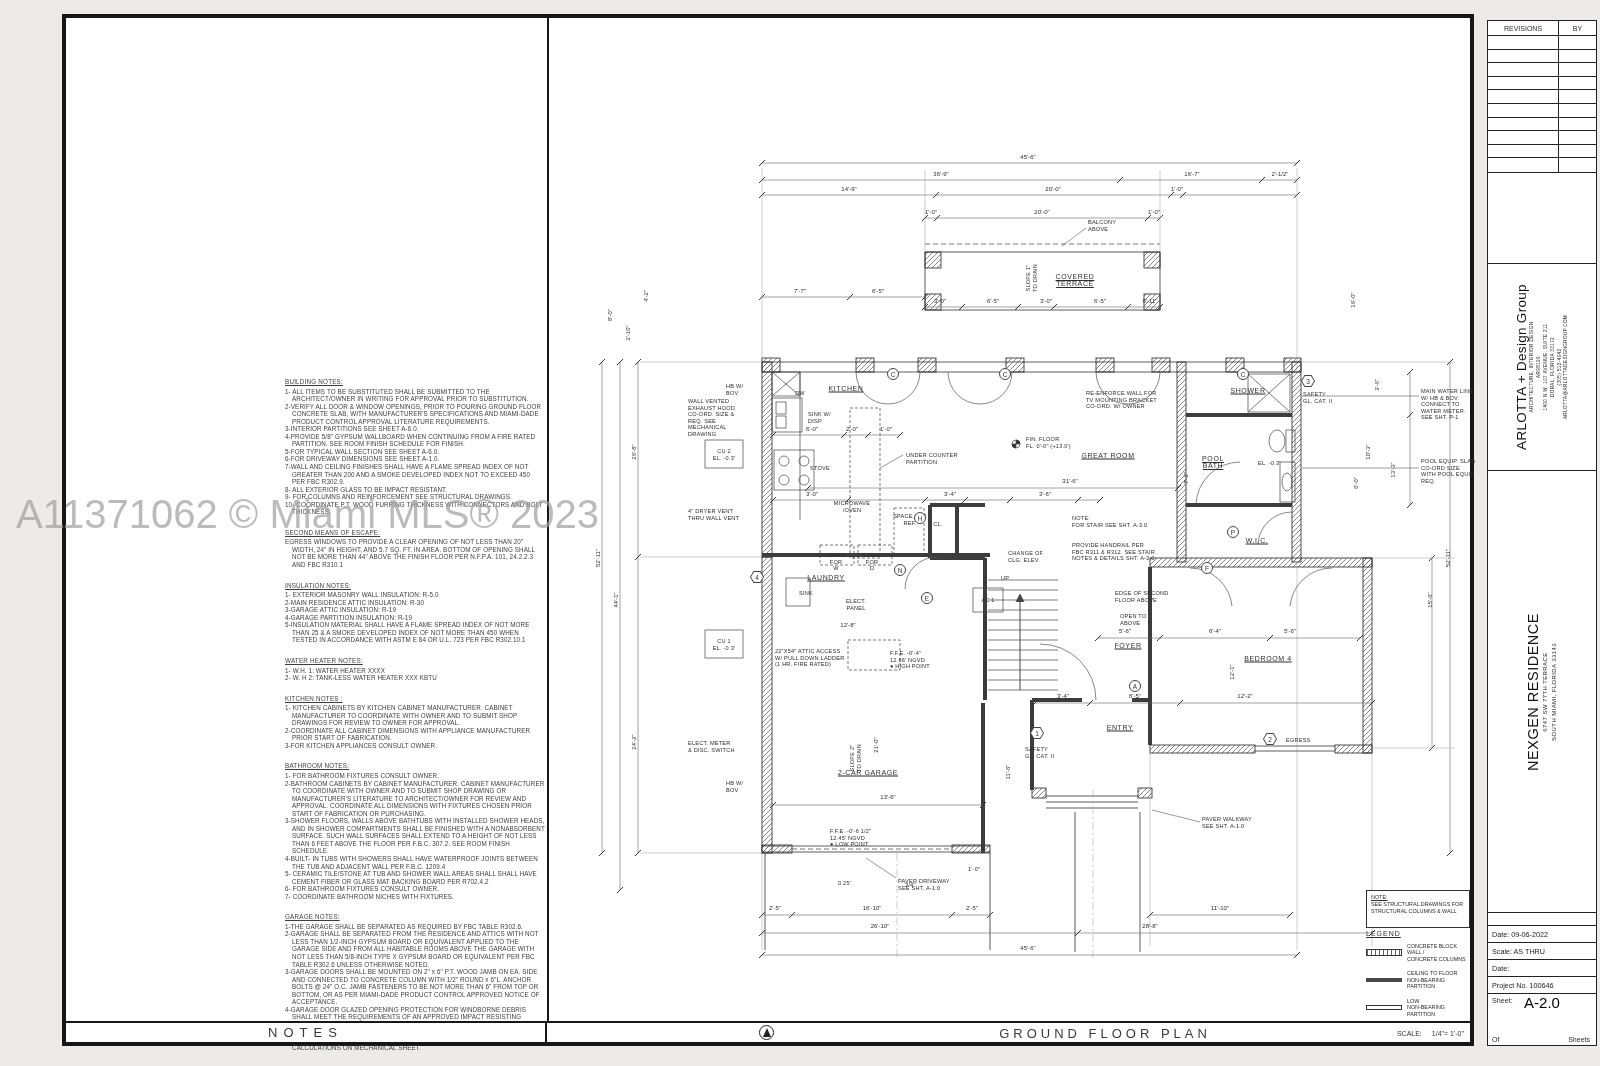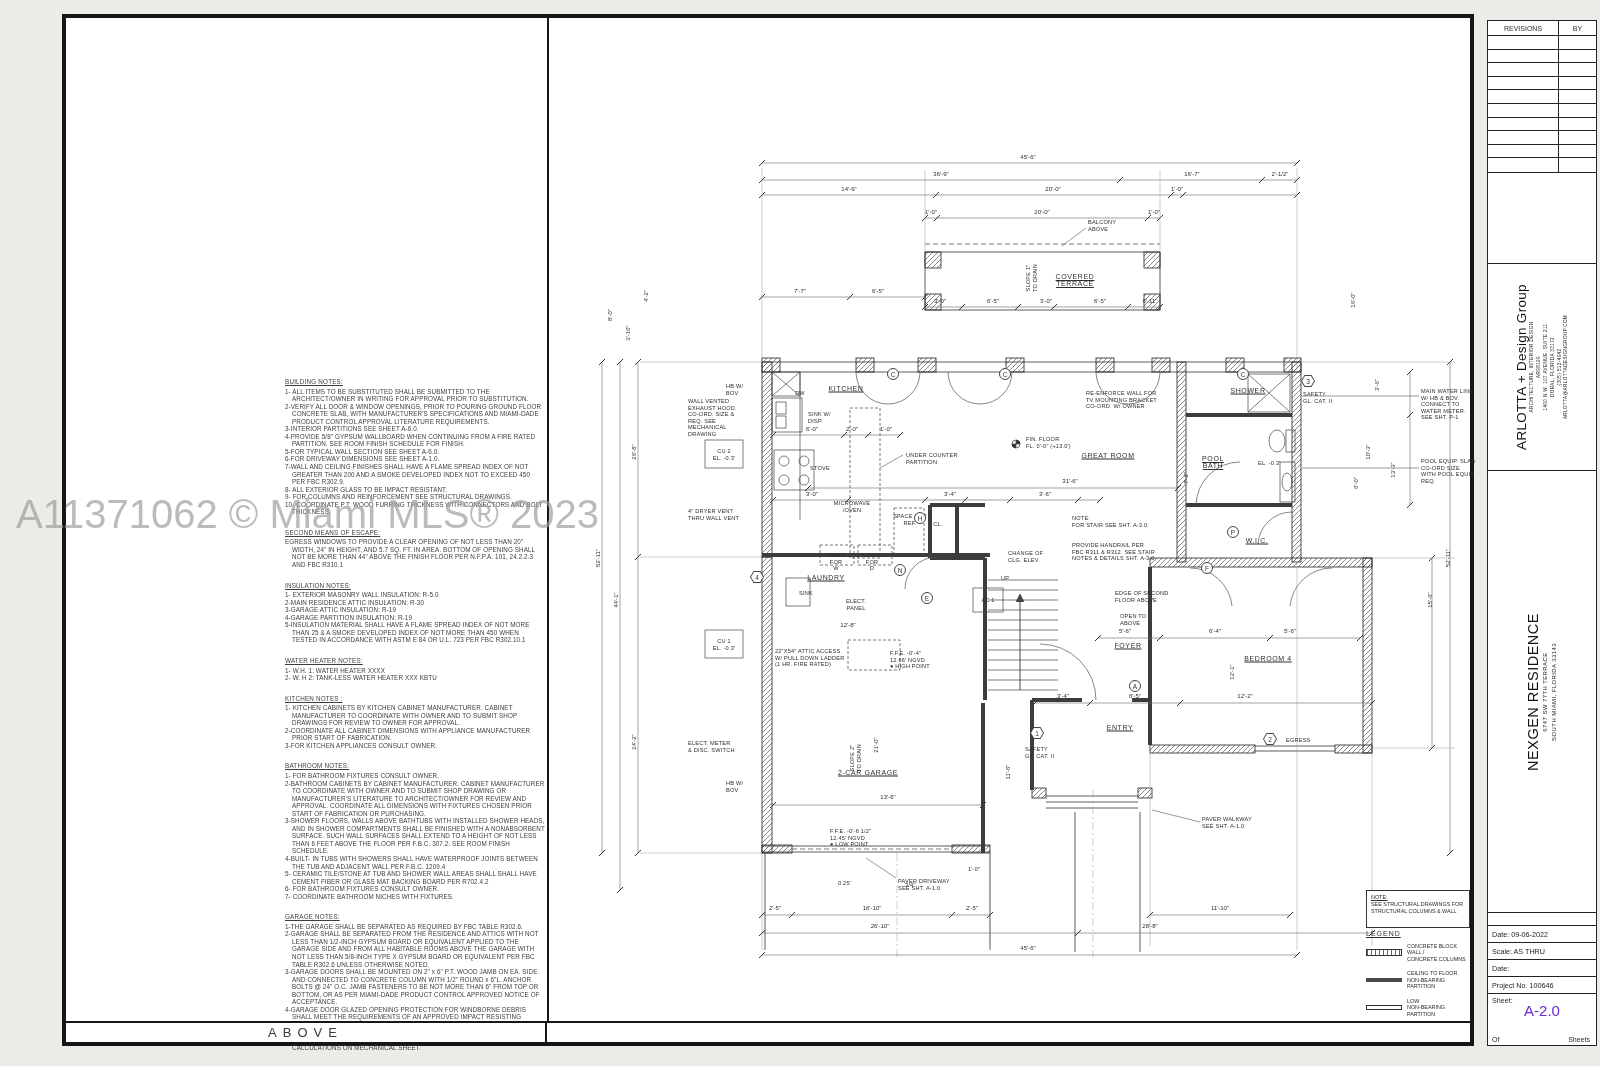--- a/index.html
+++ b/index.html
@@ -63,21 +63,21 @@
   .rev-row .c1{width:71px;border-right:1px solid #222}
   .rev-row:last-child{border-bottom:none}
   .rotwrap{position:absolute;top:50%;left:50%;transform:translate(-50%,-50%) rotate(-90deg);text-align:center;white-space:nowrap}
   .firm-name{font-size:13.5px;color:#111;letter-spacing:.3px}
   .firm-line{font-size:4.6px;letter-spacing:.4px;line-height:1.5;color:#222}
   .proj-name{font-size:14.5px;letter-spacing:.5px;color:#111}
   .proj-line{font-size:6px;letter-spacing:.4px;line-height:1.5;color:#222}
   .meta-row{height:17px;border-bottom:1px solid #222;display:flex;align-items:center;padding-left:4px;font-size:7.2px;color:#222}
   .sheet-box{height:52px;position:relative;padding:2px 4px}
   .sheet-label{font-size:7.2px}
-  .sheet-no{position:absolute;left:0;right:0;top:8px;text-align:center;font-size:15px;color:#6d28d9}
+  .sheet-no{position:absolute;left:0;right:0;top:0;text-align:center;font-size:15px;color:#000000}
   .sheet-of{position:absolute;left:4px;bottom:3px;font-size:7px}
   .sheet-sheets{position:absolute;right:6px;bottom:3px;font-size:7px}
 </style>
 </head>
 <body>
 
 <div class="watermark">A11371062 © Miami MLS® 2023</div>
 
 <div class="sheet">
   <div class="panel-divider"></div>
@@ -132,21 +132,26 @@
         <div class="note-title">GARAGE NOTES:</div>
         <div class="note-item">1-THE GARAGE SHALL BE SEPARATED AS REQUIRED BY FBC TABLE R302.6.</div>
         <div class="note-item">2-GARAGE SHALL BE SEPARATED FROM THE RESIDENCE AND ATTICS WITH NOT LESS THAN 1/2-INCH GYPSUM BOARD OR EQUIVALENT APPLIED TO THE GARAGE SIDE AND FROM ALL HABITABLE ROOMS ABOVE THE GARAGE WITH NOT LESS THAN 5/8-INCH TYPE X GYPSUM BOARD OR EQUIVALENT PER FBC TABLE R302.6 UNLESS OTHERWISE NOTED.</div>
         <div class="note-item">3-GARAGE DOORS SHALL BE MOUNTED ON 2" x 6" P.T. WOOD JAMB ON EA. SIDE AND CONNECTED TO CONCRETE COLUMN WITH 1/2" ROUND x 6"L. ANCHOR BOLTS @ 24" O.C. JAMB FASTENERS TO BE NOT MORE THAN 6" FROM TOP OR BOTTOM, OR AS PER MIAMI-DADE PRODUCT CONTROL APPROVED NOTICE OF ACCEPTANCE.</div>
         <div class="note-item">4-GARAGE DOOR GLAZED OPENING PROTECTION FOR WINDBORNE DEBRIS SHALL MEET THE REQUIREMENTS OF AN APPROVED IMPACT RESISTING STANDARD PER FBC R301.2.1.2.</div>
         <div class="note-item">5-PROVIDE GARAGE DOORS WITH VENTS FOR VENTILATION, LOCATED WITHIN 1' OF THE HIGHEST PART OF THE GARAGE FLOOR. SEE GARAGE VENTILATION CALCULATIONS ON MECHANICAL SHEET.</div>
       </div>
     </div>
   <div class="bottombar">
     <div class="bar-left">
-      <span class="bar-title">ABOVE</span>
+      <span class="bar-title">NOTES</span>
+    </div>
+    <div class="bar-right">
+      <span class="north"></span>
+      <span class="plan-bar-title">GROUND FLOOR PLAN</span>
+      <span class="scale-wrap"><b>SCALE:</b><span>1/4"= 1'-0"</span></span>
     </div>
   </div>
 </div>
 
 <svg id="plan-svg" width="1600" height="1066">
   <defs>
     <pattern id="hatch" width="5" height="5" patternUnits="userSpaceOnUse">
       <path d="M0,5 L5,0" stroke="#555" stroke-width="0.7"></path>
     </pattern>
   </defs>

